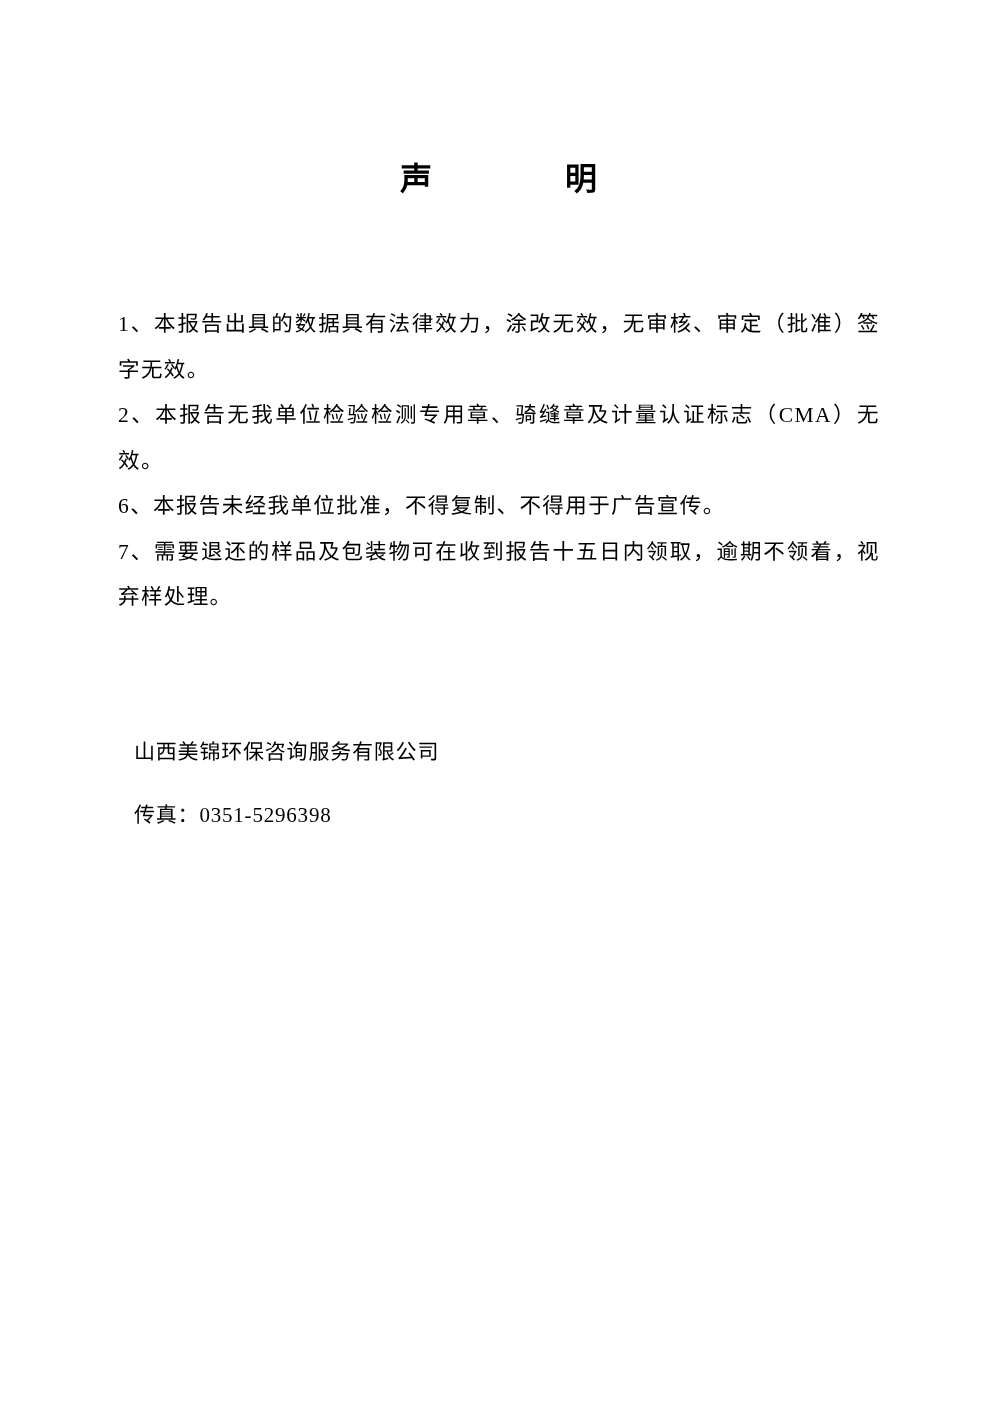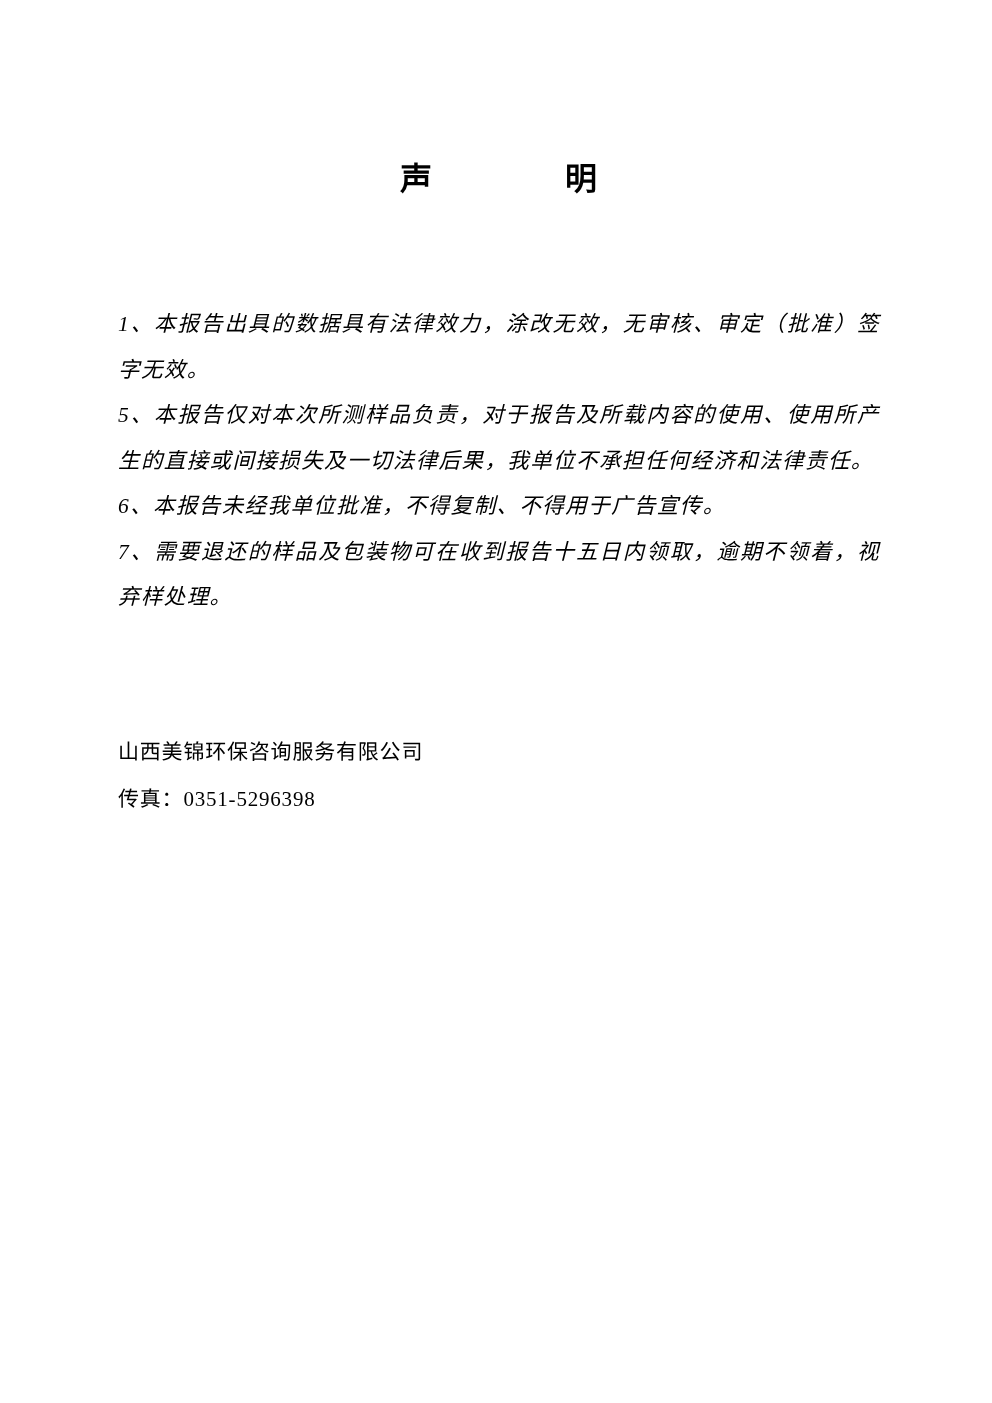--- a/index.html
+++ b/index.html
@@ -25,52 +25,51 @@
     padding-top: 158px;
     text-align: center;
     font-size: 32px;
     font-weight: 600;
     line-height: 42px;
     white-space: pre;
     letter-spacing: 1px;
   }
   .items {
     margin-top: 102px;
-    font-style: italic;
   }
   .item {
     margin: 0;
     font-size: 21.5px;
     line-height: 45.5px;
     letter-spacing: 1.4px;
     text-align: justify;
     text-justify: inter-character;
     font-weight: 500;
   }
   .footer {
     margin-top: 108px;
     font-size: 21px;
   }
   .footer p {
-    margin: 0;
+    margin: 16px;
     line-height: 47.5px;
     letter-spacing: 0.8px;
     font-weight: 400;
   }
 </style>
 </head>
 <body>
 
 <div class="page">
 
   <h1 class="title">声　　　　明</h1>
 
   <div class="items">
     <p class="item">1、本报告出具的数据具有法律效力，涂改无效，无审核、审定（批准）签字无效。</p>
-    <p class="item">5、本报告仅对本次所测样品负责，对于报告及所载内容的使用、使用所产生的直接或间接损失及一切法律后果，我单位不承担任何经济和法律责任。</p>
+    <p class="item">2、本报告无我单位检验检测专用章、骑缝章及计量认证标志（CMA）无效。</p>
     <p class="item">6、本报告未经我单位批准，不得复制、不得用于广告宣传。</p>
     <p class="item">7、需要退还的样品及包装物可在收到报告十五日内领取，逾期不领着，视弃样处理。</p>
   </div>
 
   <div class="footer">
     <p>山西美锦环保咨询服务有限公司</p>
     <p><span>传真：</span><span>0351-5296398</span></p>
   </div>
 
 </div>

